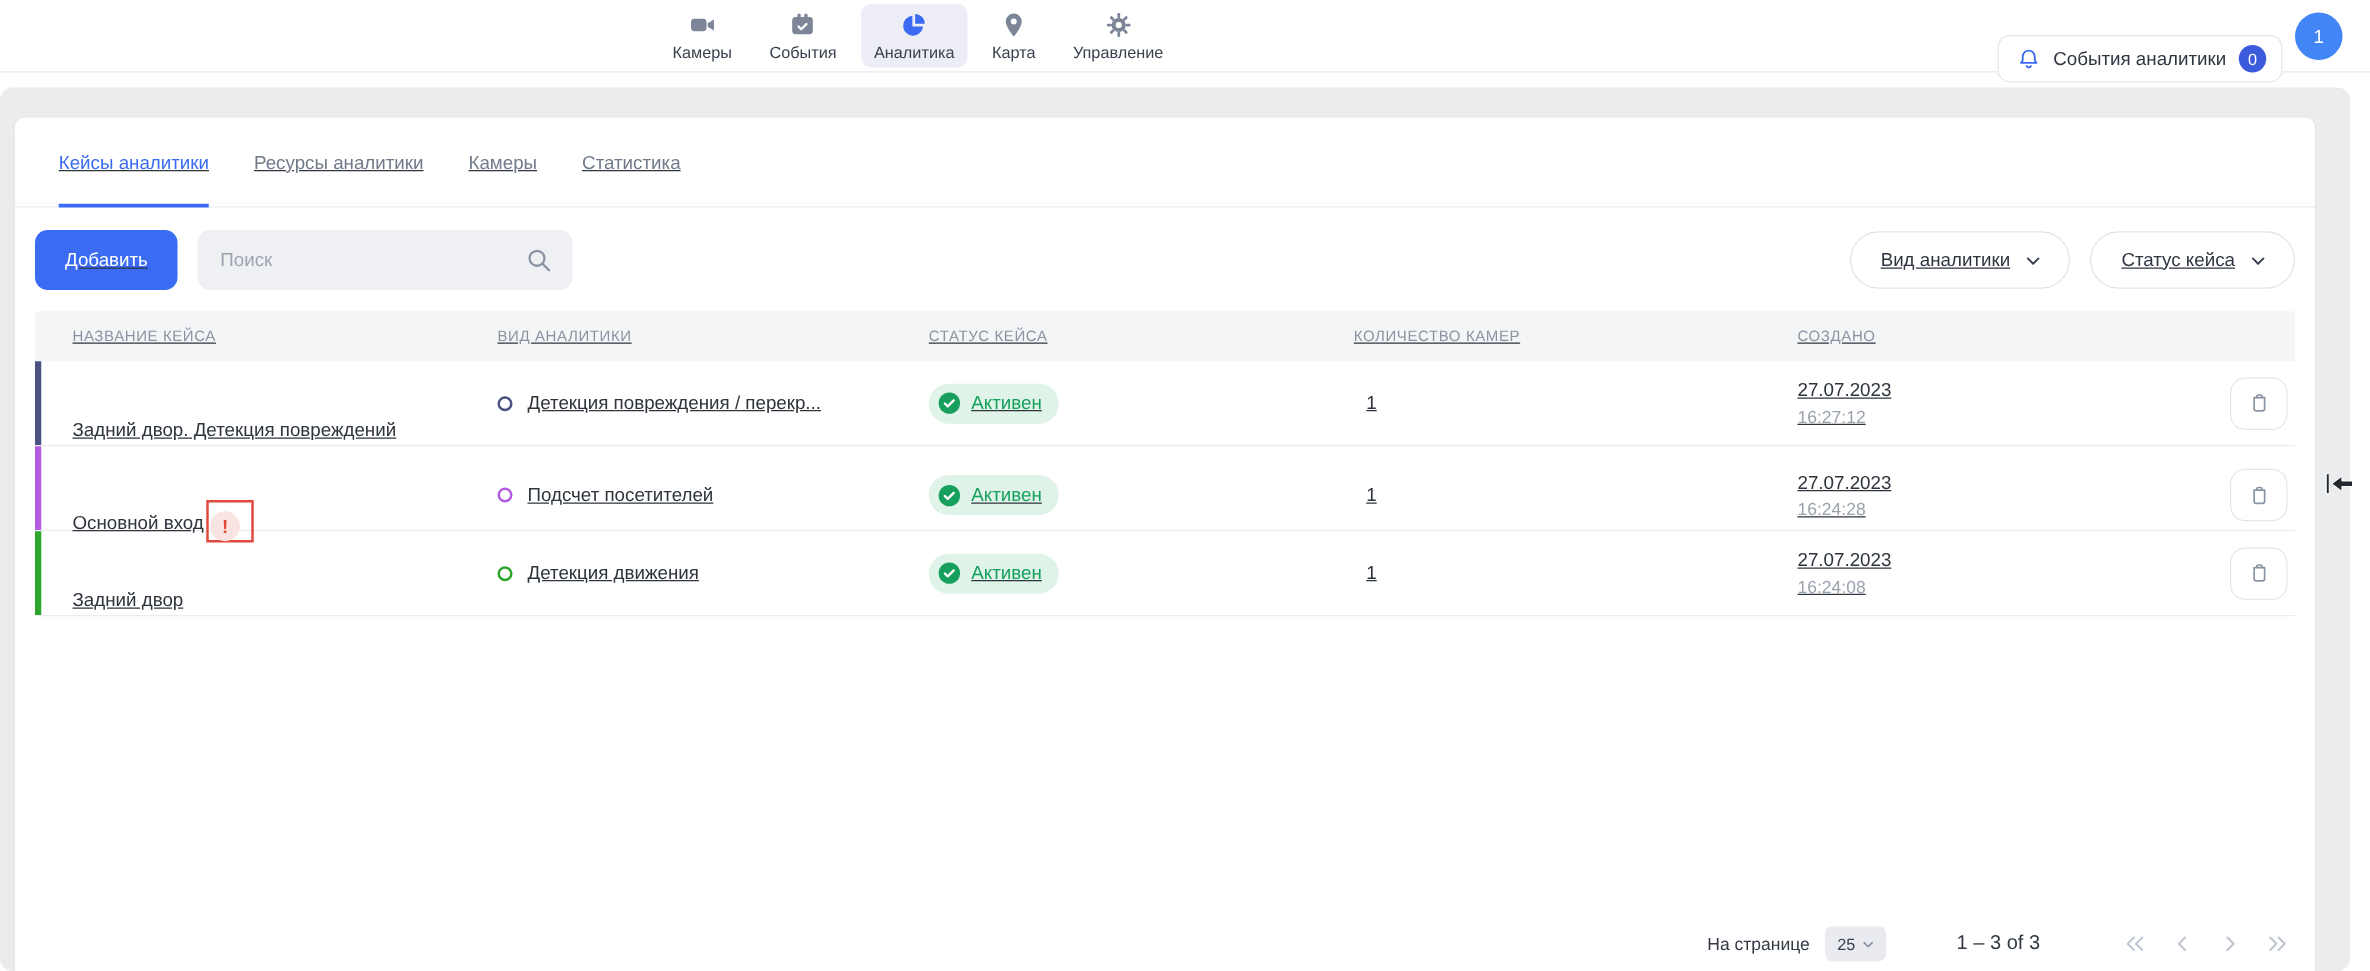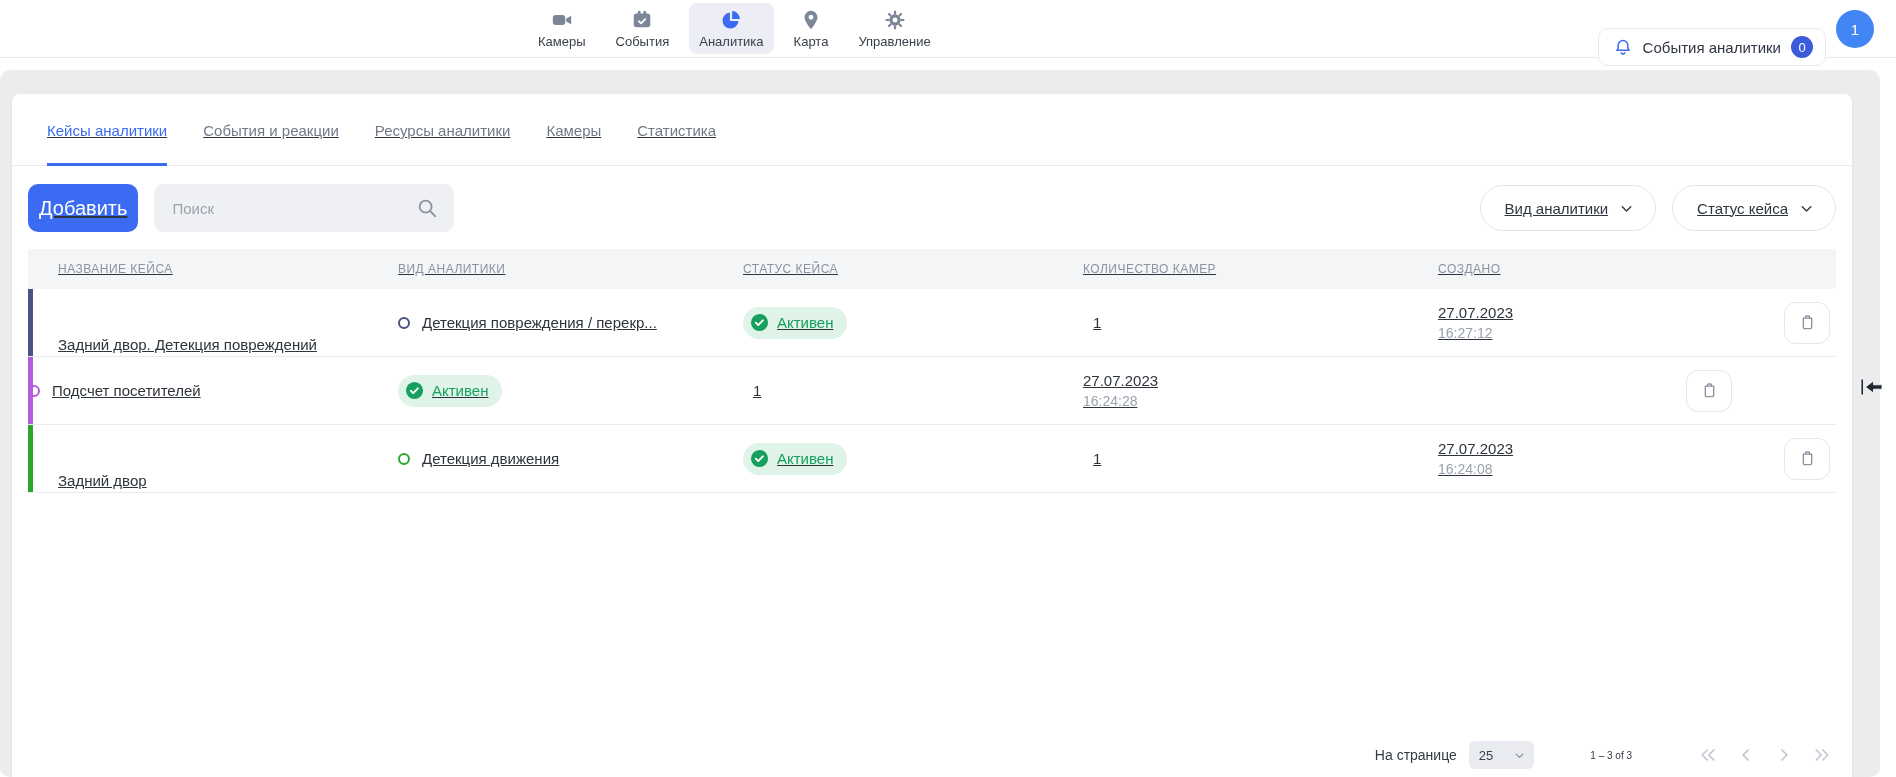--- a/index.html
+++ b/index.html
@@ -36,22 +36,22 @@
           background:#fff; border-radius:8px; box-shadow:0 1px 3px rgba(20,30,50,.05);text-decoration:underline; }
 
   
   .tabs { display:flex; gap:36px; padding:28px 35px 0; border-bottom:1px solid #EAECEF; }
   .tab { font-size:15px; color:#707A89; padding-bottom:24px; cursor:pointer;
          border-bottom:3px solid transparent; margin-bottom:-1px; white-space:nowrap; }
   .tab.active { color:#3A6BF2; border-bottom-color:#3A6BF2; }
 
   
   .toolbar { display:flex; align-items:center; margin-top:18px; padding:0 16px; height:48px; }
-  .add-btn { height:48px; padding:0 11px; border:none; border-radius:10px; color:#fff;
-             font-size:20px; font-family:inherit; cursor:pointer; }
+  .add-btn { height:48px; padding:0 24px; border:none; border-radius:10px; color:#fff;
+             font-size:15px; font-family:inherit; cursor:pointer; }
   .search-box { position:relative; margin-left:16px; width:300px; height:48px;
                 background:#EEF0F4; border-radius:10px; }
   .search-box input { width:100%; height:100%; border:none; outline:none; background:transparent;
                       padding:0 48px 0 18px; font-size:15px; font-family:inherit; color:#2E343C; }
   .search-box input::placeholder { color:#9CA3AF; }
   .search-icon { position:absolute; right:16px; top:13px; }
   .toolbar .spacer { flex:1; }
   .filter-pill { display:flex; align-items:center; gap:10px; height:46px; padding:0 20px 0 24px;
                  border:1px solid #DFE3EB; border-radius:23px; background:#fff; cursor:pointer;
                  font-size:15px; color:#2F3642; white-space:nowrap; }
@@ -82,23 +82,23 @@
   .error-box { display:inline-flex; width:38px; height:34px; border:2px solid #DD4237;
                margin-left:2px; position:relative; top:-1px; vertical-align:middle; flex:0 0 auto; }
   .error-circle { position:absolute; left:1px; top:7px; width:24px; height:24px; border-radius:50%;
                   background:#FAE4E2; color:#E2493D; font-size:15px; font-weight:bold;
                   display:flex; align-items:center; justify-content:center; }
 
   
   .pagination { position:absolute; left:0; right:0; bottom:0; height:56px; display:flex;
                 align-items:center; justify-content:flex-end; padding-right:18px; }
   .pp-label { font-size:14px; color:#333A45; }
-  .pp-pill { display:flex; align-items:center; gap:20px; margin-left:12px; height:28px; padding:0 8px 0 10px;
+  .pp-pill { display:flex; align-items:center; gap:4px; margin-left:12px; height:28px; padding:0 8px 0 10px;
              background:#E9EBF0; border-radius:6px; font-size:13px; color:#39414E; cursor:pointer; }
-  .range { font-size:10px; color:#333A45; margin-left:56px; }
+  .range { font-size:16px; color:#333A45; margin-left:56px; }
   .pager { display:flex; align-items:center; gap:14px; margin-left:64px; }
   .pager .pg-btn { background:none; border:none; padding:2px; cursor:pointer; }
 
   
   .mouse-cursor { position:absolute; left:1860px; top:377px; z-index:9; }
 </style>
 </head>
 <body>
 
 <header class="topbar">
@@ -178,21 +178,20 @@
 
   <div class="avatar" style="background: rgb(66, 133, 244);">1</div>
 </header>
 
 <div class="workspace"></div>
 
 <main class="card">
 
   <div class="tabs">
     <div class="tab active">Кейсы аналитики</div>
-    <div class="tab">События и реакции</div>
     <div class="tab">Ресурсы аналитики</div>
     <div class="tab">Камеры</div>
     <div class="tab">Статистика</div>
   </div>
 
   <div class="toolbar">
     <button class="add-btn" style="background: rgb(58, 107, 242);">Добавить</button>
 
     <div class="search-box">
       <input type="text" placeholder="Поиск" style="">
@@ -268,20 +267,26 @@
                 <path d="M9.4 6.4V5.1c0-.7.6-1.3 1.3-1.3h2.6c.7 0 1.3.6 1.3 1.3v1.3"></path>
                 <path d="M6.7 6.4h10.6v11a2.4 2.4 0 0 1-2.4 2.4H9.1a2.4 2.4 0 0 1-2.4-2.4z"></path>
               </svg>
           </span>
         </button>
       </div>
     </div>
 
     <div class="trow">
       <span class="row-bar" style="background: rgb(177, 92, 224);"></span>
+      <div class="cell name">
+        <span>Основной вход</span>
+        <span class="error-box" style="border-color: rgb(226, 73, 61);">
+          <span class="error-circle">!</span>
+        </span>
+      </div>
       <div class="cell">
         <span class="vid-dot" style="border-color: rgb(177, 92, 224);"></span>
         <span>Подсчет посетителей</span>
       </div>
       <div class="cell">
         <span class="badge" style="background: rgb(223, 243, 232); color: rgb(23, 160, 93);">
           <span>
             <svg viewBox="0 0 20 20" width="19" height="19">
                 <circle cx="10" cy="10" r="9" fill="#17A05D"></circle>
                 <path d="M6.2 10.3l2.4 2.4 5-5" stroke="#fff" stroke-width="2" fill="none" stroke-linecap="round" stroke-linejoin="round"></path>

